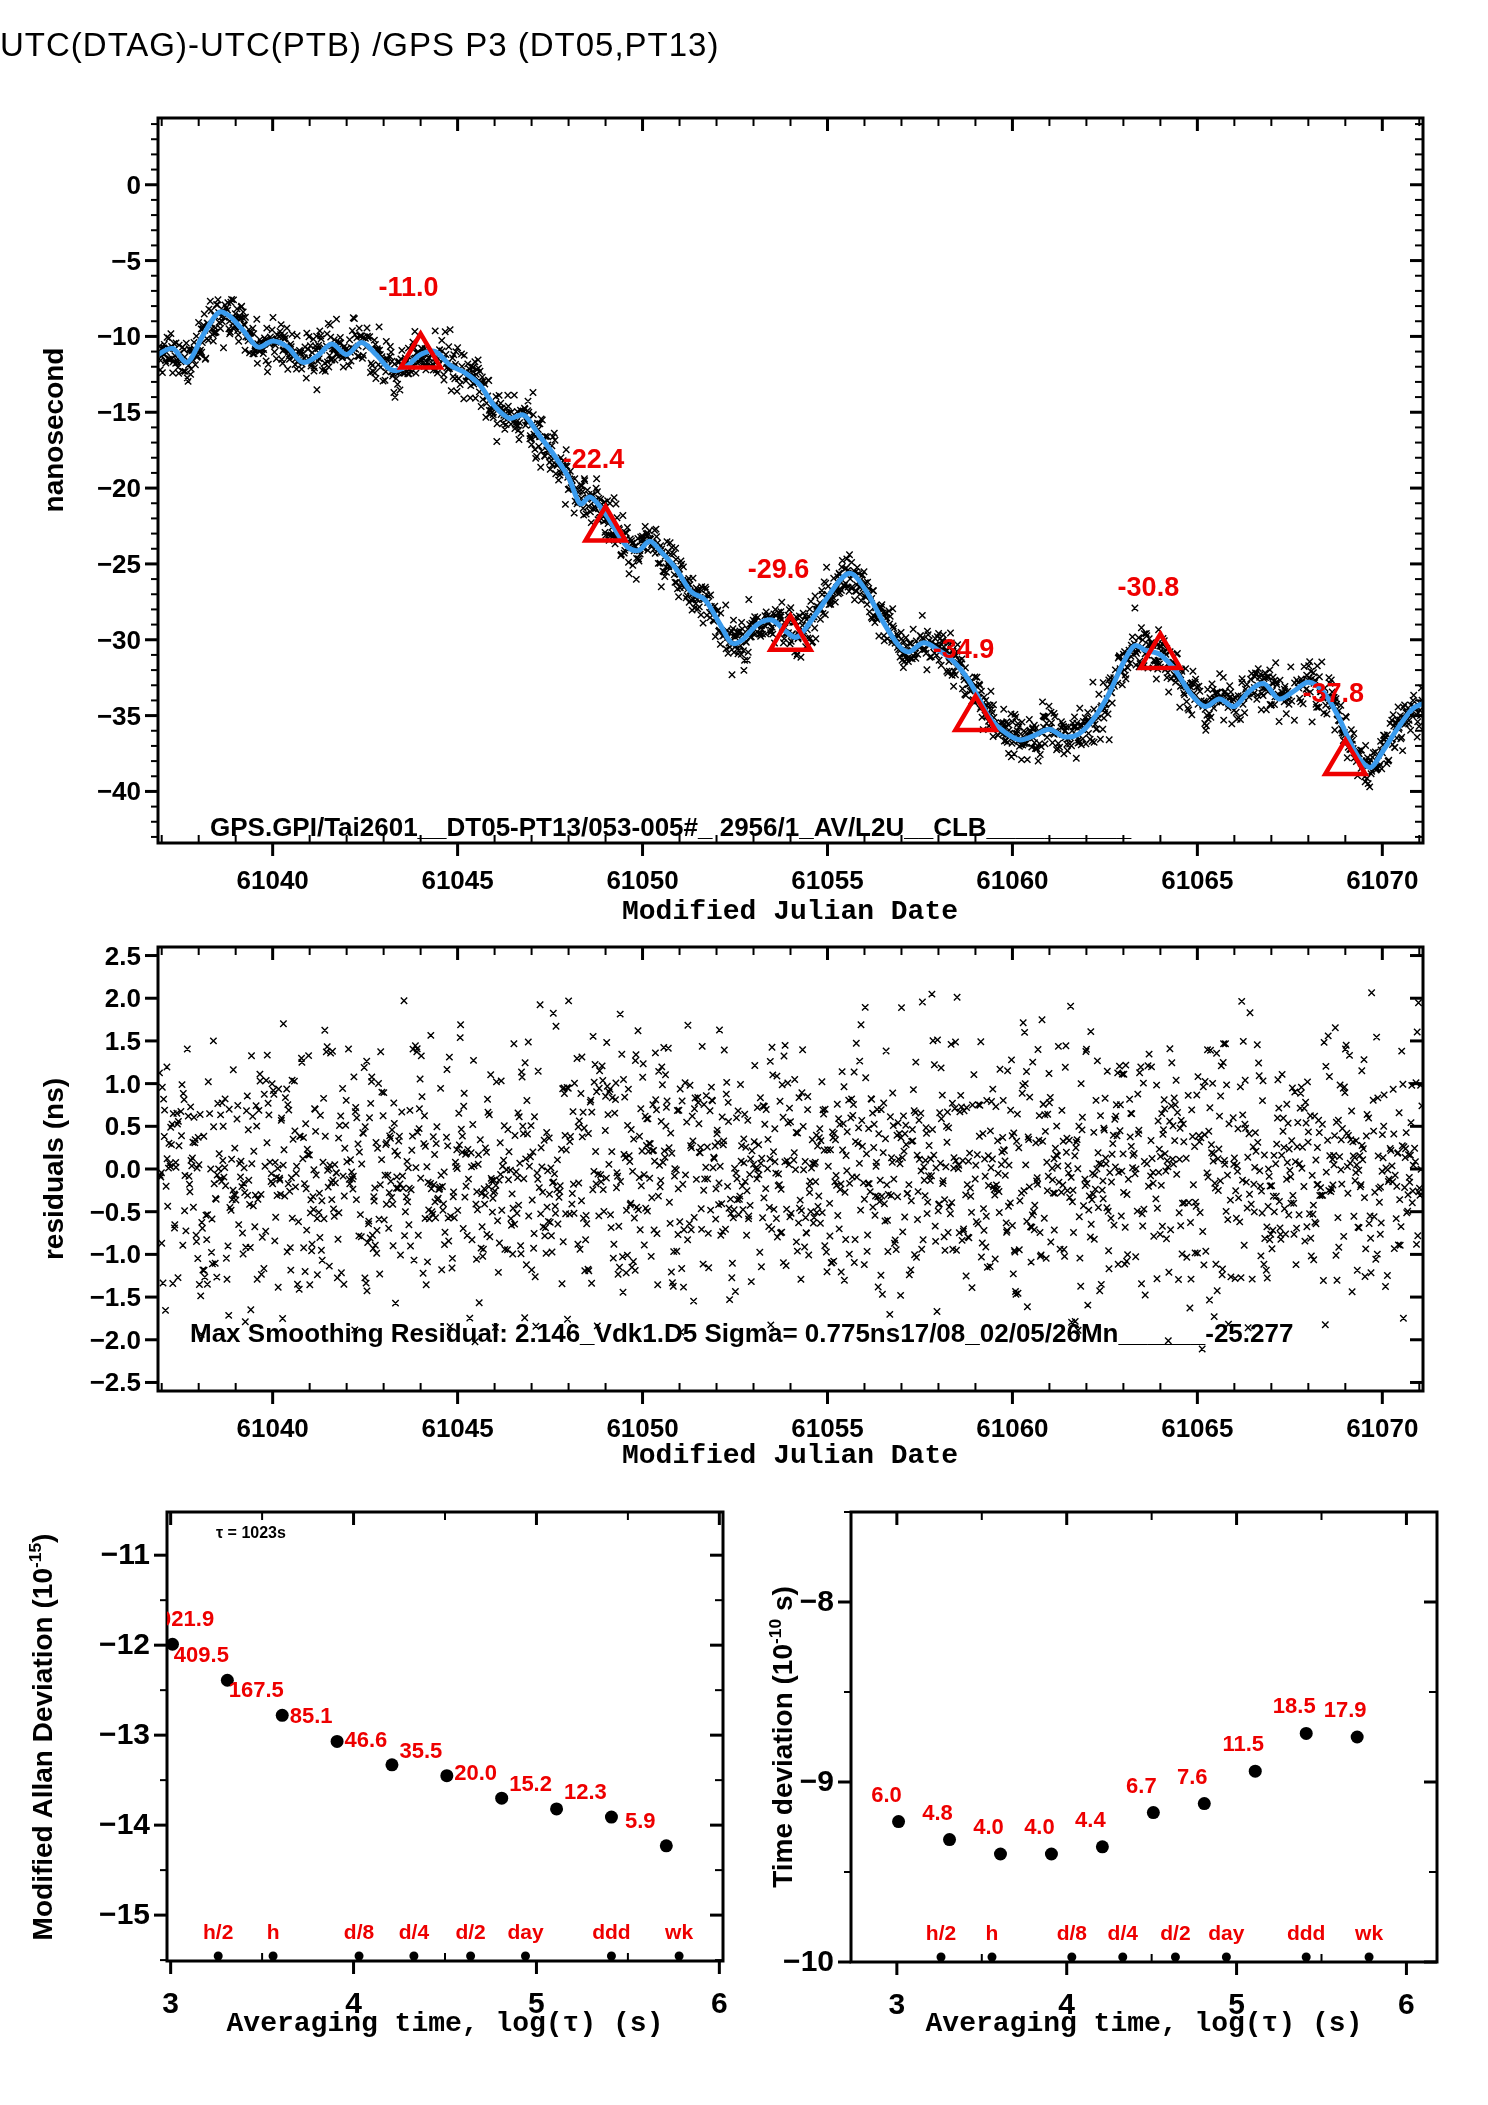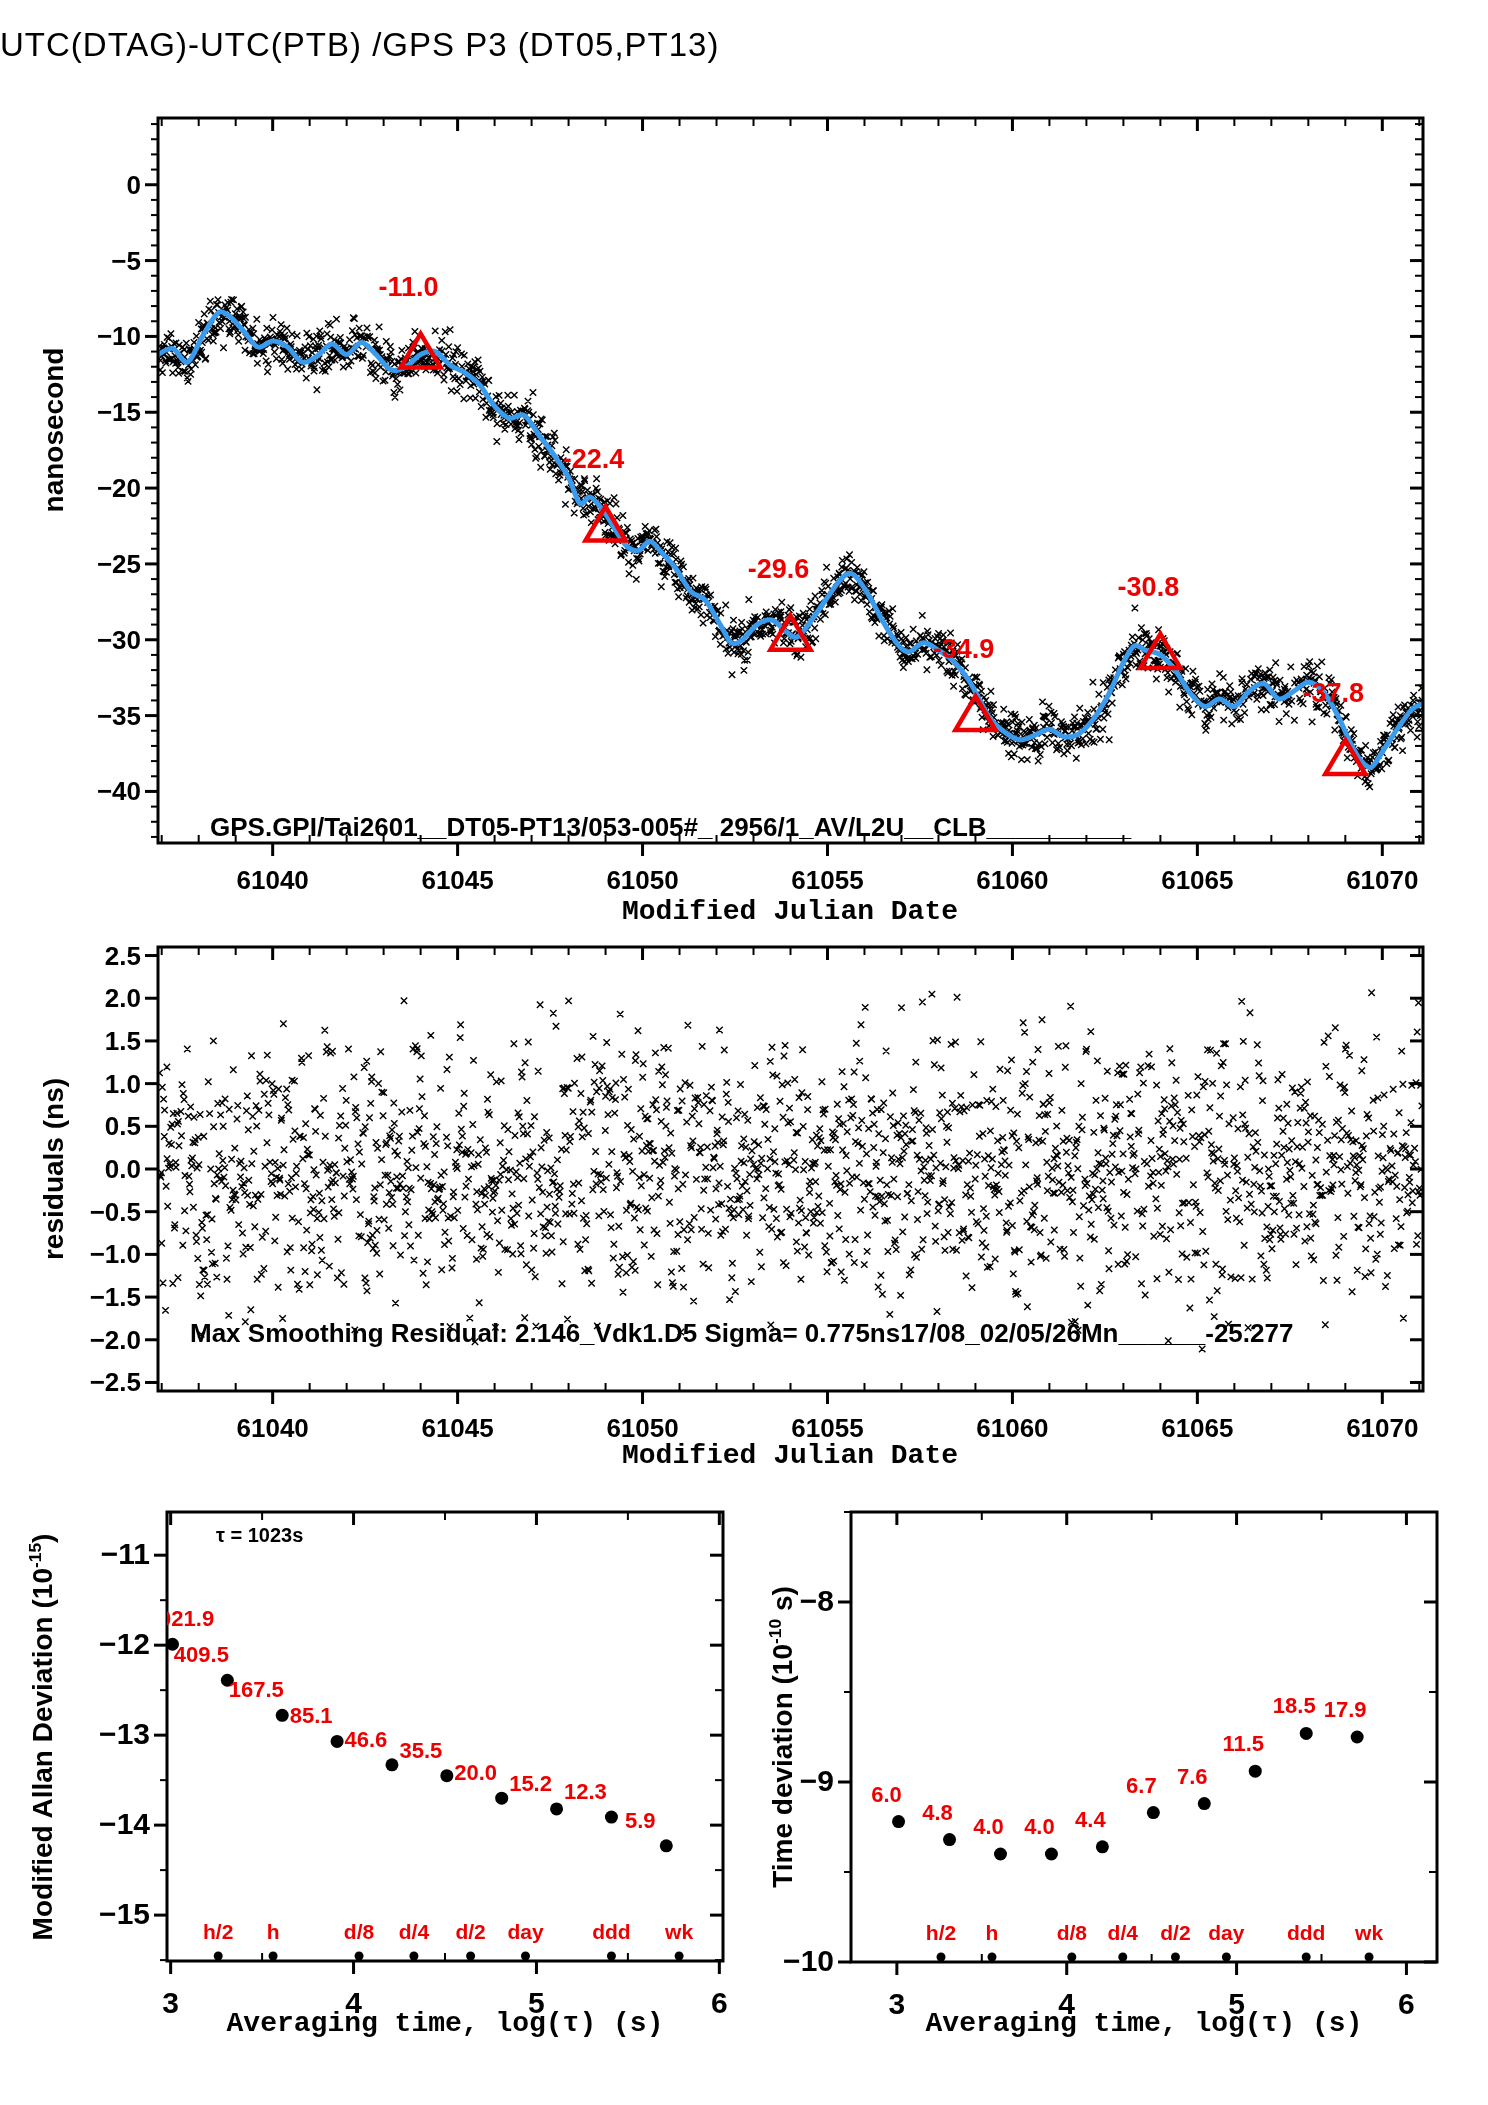--- a/index.html
+++ b/index.html
@@ -2,21 +2,21 @@
 <html><head>
 <meta charset="utf-8">
 <style>
   html,body{margin:0;padding:0;background:#fff;}
   .figure{position:relative;width:1488px;height:2105px;background:#fff;
           font-family:"Liberation Sans",sans-serif;color:#000;overflow:hidden;}
   svg{position:absolute;left:0;top:0;}
   .overlay{position:absolute;white-space:nowrap;}
   .fig-title{left:0;right:0;top:26px;text-align:left;font-size:33px;font-weight:400;letter-spacing:1px;}
   .annot{font-size:26px;font-weight:700;}
-  .annot-small{font-size:20px;font-weight:700;}
+  .annot-small{font-size:16px;font-weight:700;}
   .xlabel{font-size:28px;font-weight:700;transform:translateX(-50%);font-family:Liberation Mono, monospace;}
   .ylabel{font-size:28px;font-weight:700;transform:translate(-50%,-50%) rotate(-90deg);}
   sup{font-size:0.62em;}
 </style>
 </head>
 <body>
 
 <div class="figure">
 
   <svg id="fig" width="1488" height="2105" viewBox="0 0 1488 2105">

